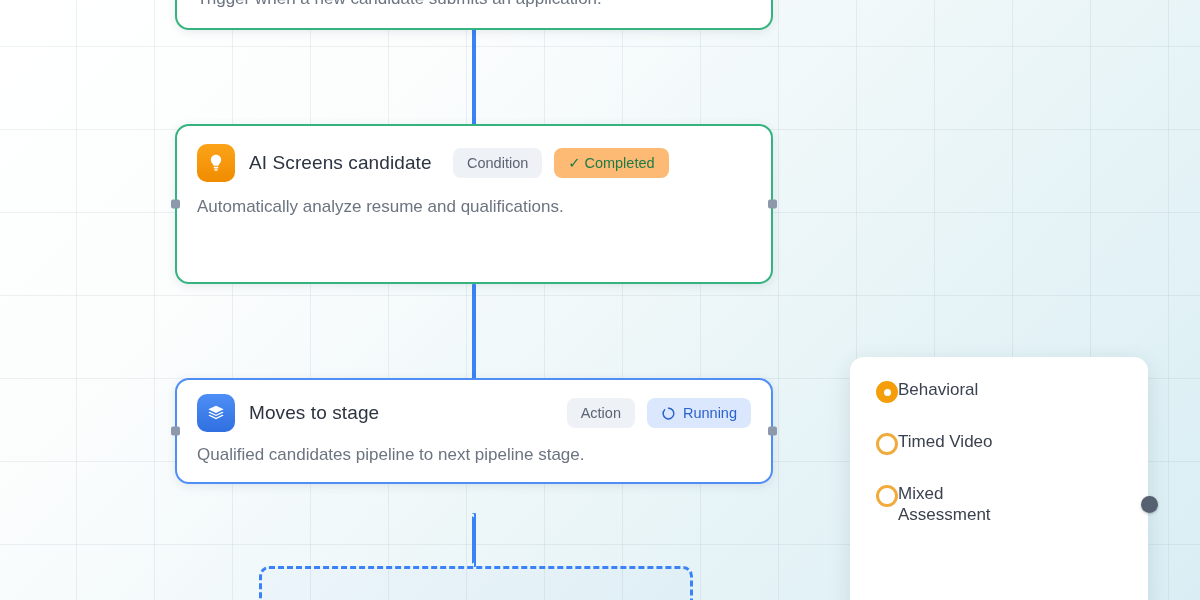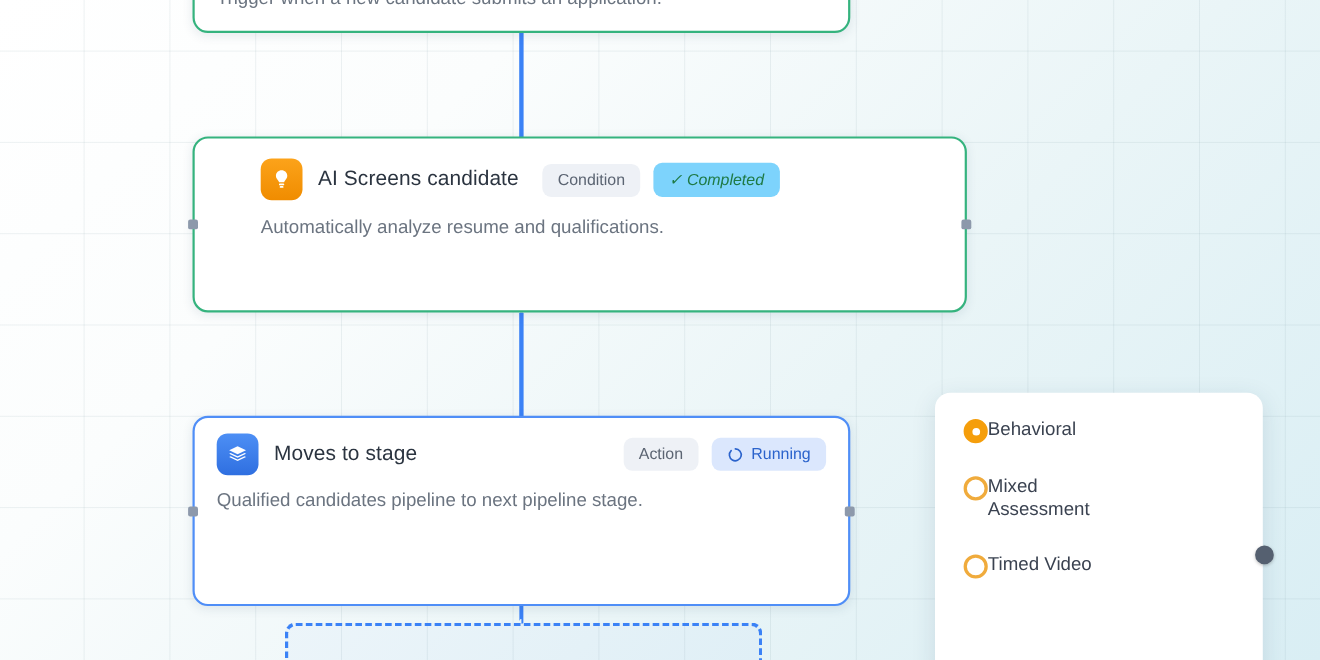--- a/index.html
+++ b/index.html
@@ -86,21 +86,21 @@
   .badge {
     font-size: 14.5px;
     padding: 7px 14px;
     border-radius: 8px;
     white-space: nowrap;
     display: inline-flex;
     align-items: center;
     gap: 7px;
   }
   .badge.kind    { background: #eef1f6; color: #5b6472; }
-  .badge.done    { background: #7dd3fc; color: #1f7a45; font-style: italic; }
+  .badge.done    { background: #fdba74; color: #1f7a45; }
   .badge.running { background: #dbe7fd; color: #2b63cc; }
 
   .node-desc {
     font-size: 17px;
     color: #6b7480;
     padding: 14px 20px 18px 20px;
     line-height: 1.35;
   }
 
   
@@ -195,21 +195,21 @@
   <div class="conn" style="left:472px; top:28px; height:98px;"></div>
 
   <div class="conn" style="left:472px; top:284px; height:96px;"></div>
 
   <div class="conn dashed" style="left:472px; top:513px; height:54px;"></div>
 
   <div class="node green" style="left:175px; top:-62px; width:598px; height:92px;">
     <div class="node-desc" style="padding-top:48px;">Trigger when a new candidate submits an application.</div>
   </div>
 
-  <div class="node green" style="left:175px; top:124px; width:704px; height:160px;padding-left:40px;">
+  <div class="node green" style="left:175px; top:124px; width:598px; height:160px;">
 
     <span class="handle left"></span>
     <span class="handle right"></span>
 
     <div class="node-row">
       <span class="node-icon orange">
         <svg class="ic" width="20" height="20" viewBox="0 0 24 24" fill="#ffffff">
           <path d="M12 2.2c-3.5 0-6.2 2.7-6.2 6 0 2.3 1.2 3.7 2.2 4.9.6.8 1.1 1.4 1.2 2.2h5.6c.1-.8.6-1.4 1.2-2.2 1-1.2 2.2-2.6 2.2-4.9 0-3.3-2.7-6-6.2-6z"></path>
           <rect x="9.1" y="16.6" width="5.8" height="1.9" rx=".95"></rect>
           <rect x="9.9" y="19.4" width="4.2" height="1.9" rx=".95"></rect>
@@ -220,21 +220,21 @@
 
       <div class="badges">
         <span class="badge kind">Condition</span>
         <span class="badge done">✓ Completed</span>
       </div>
     </div>
 
     <div class="node-desc">Automatically analyze resume and qualifications.</div>
   </div>
 
-  <div class="node blue" style="left:175px; top:378px; width:598px; height:173px;">
+  <div class="node blue" style="left:175px; top:378px; width:598px; height:106px;">
 
     <span class="handle left"></span>
     <span class="handle right"></span>
 
     <div class="node-row" style="padding-top:14px;">
       <span class="node-icon bluebg">
         <svg class="ic" width="20" height="20" viewBox="0 0 24 24" fill="#ffffff">
           <path d="M12 3.2 2.8 7.6 12 12l9.2-4.4L12 3.2z"></path>
           <path d="M12 14.1 4.4 10.5l-1.6.8L12 15.7l9.2-4.4-1.6-.8L12 14.1z"></path>
           <path d="M12 17.8 4.4 14.2l-1.6.8L12 19.4l9.2-4.4-1.6-.8L12 17.8z"></path>
@@ -263,26 +263,26 @@
 
     <div class="panel-body">
 
       <label class="radio-row">
         <span class="radio selected"></span>
         <span class="radio-label">Behavioral</span>
       </label>
 
       <label class="radio-row">
         <span class="radio"></span>
+        <span class="radio-label">Timed Video</span>
+      </label>
+
+      <label class="radio-row">
+        <span class="radio"></span>
         <span class="radio-label" style="max-width:120px;">Mixed Assessment</span>
       </label>
 
-      <label class="radio-row">
-        <span class="radio"></span>
-        <span class="radio-label">Timed Video</span>
-      </label>
-
     </div>
   </div>
 
   <div id="panel-handle"></div>
 
 </div>
 
 </body></html>

